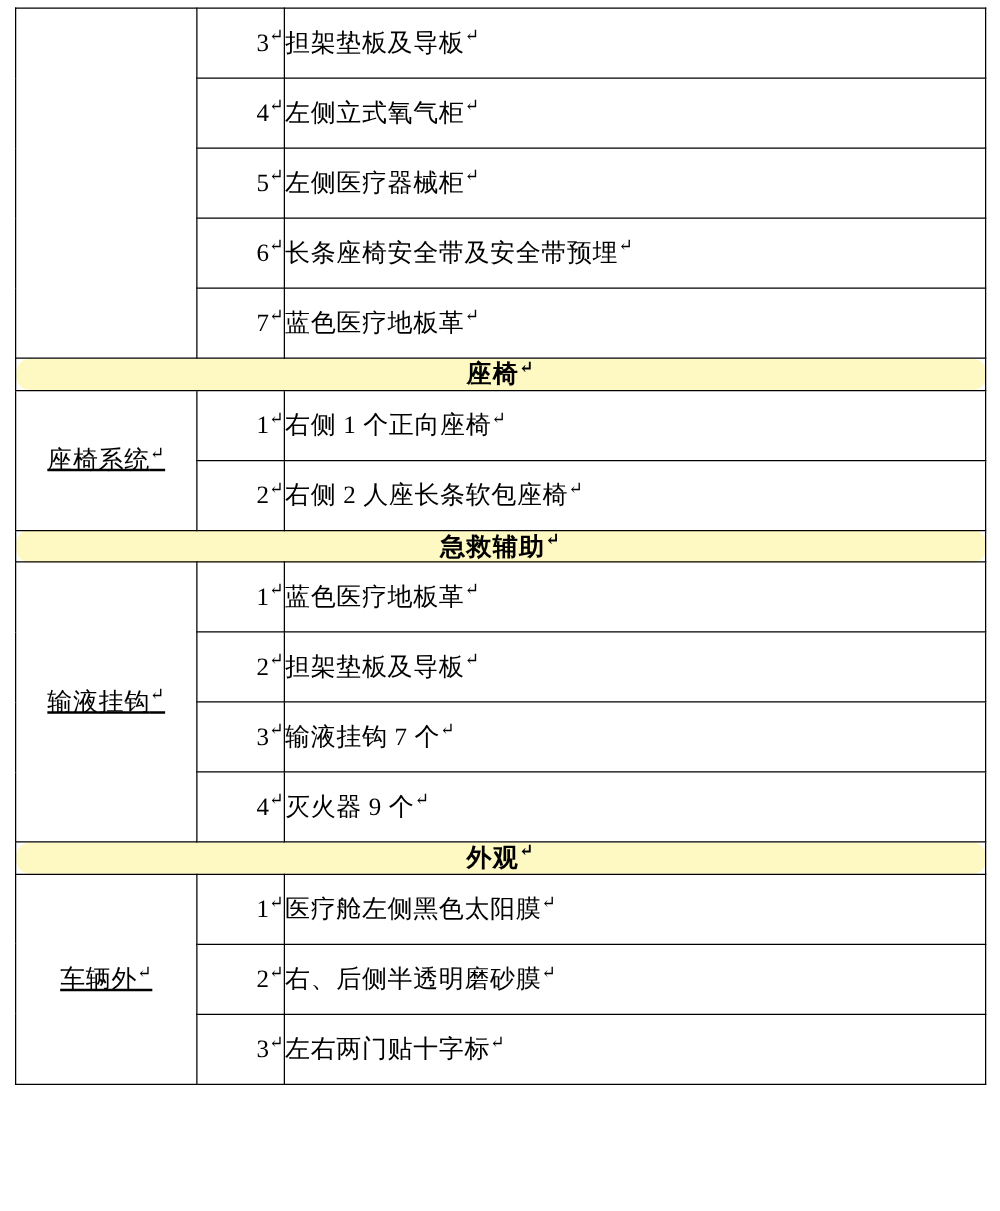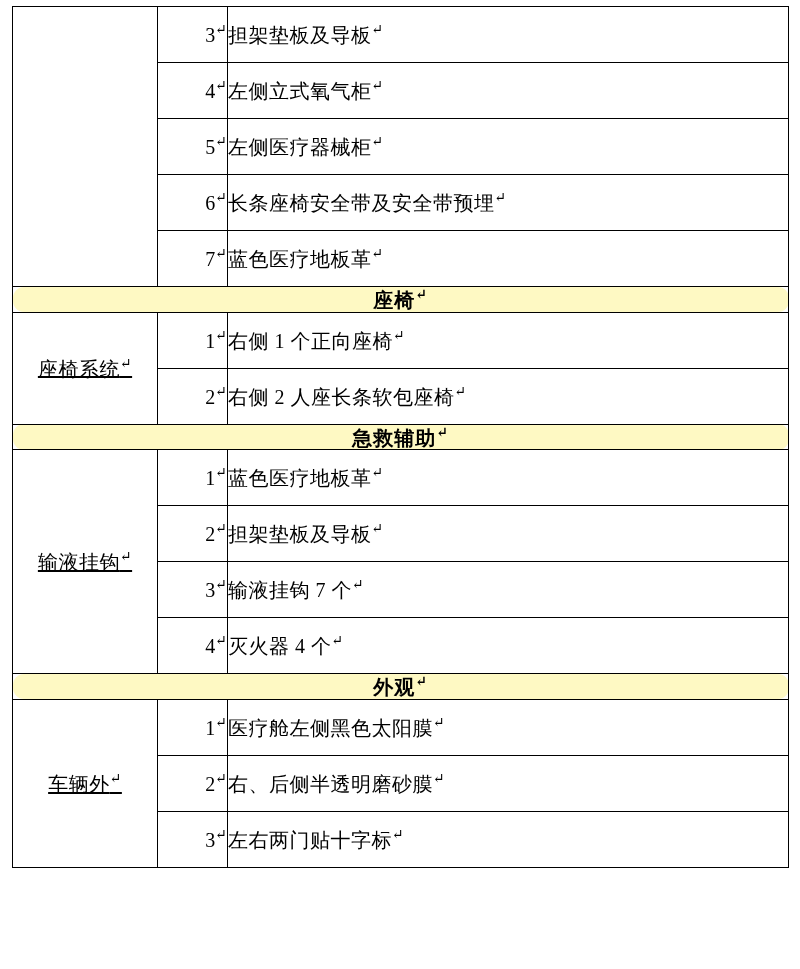--- a/index.html
+++ b/index.html
@@ -132,21 +132,21 @@
       <tr class="row-h">
         <td class="num"><span>2</span><span class="mark">↵</span></td>
         <td class="desc"><span>担架垫板及导板</span><span class="mark">↵</span></td>
       </tr>
       <tr class="row-h">
         <td class="num"><span>3</span><span class="mark">↵</span></td>
         <td class="desc"><span>输液挂钩 7 个</span><span class="mark">↵</span></td>
       </tr>
       <tr class="row-h">
         <td class="num"><span>4</span><span class="mark">↵</span></td>
-        <td class="desc"><span>灭火器 4 个</span><span class="mark">↵</span></td>
+        <td class="desc"><span>灭火器 9 个</span><span class="mark">↵</span></td>
       </tr>
 
       <tr>
         <td class="section" colspan="3"><span>外观</span><span class="mark">↵</span></td>
       </tr>
       <tr class="row-h">
         <td class="cat" rowspan="3"><span>车辆外</span><span class="mark">↵</span></td>
         <td class="num"><span>1</span><span class="mark">↵</span></td>
         <td class="desc"><span>医疗舱左侧黑色太阳膜</span><span class="mark">↵</span></td>
       </tr>

